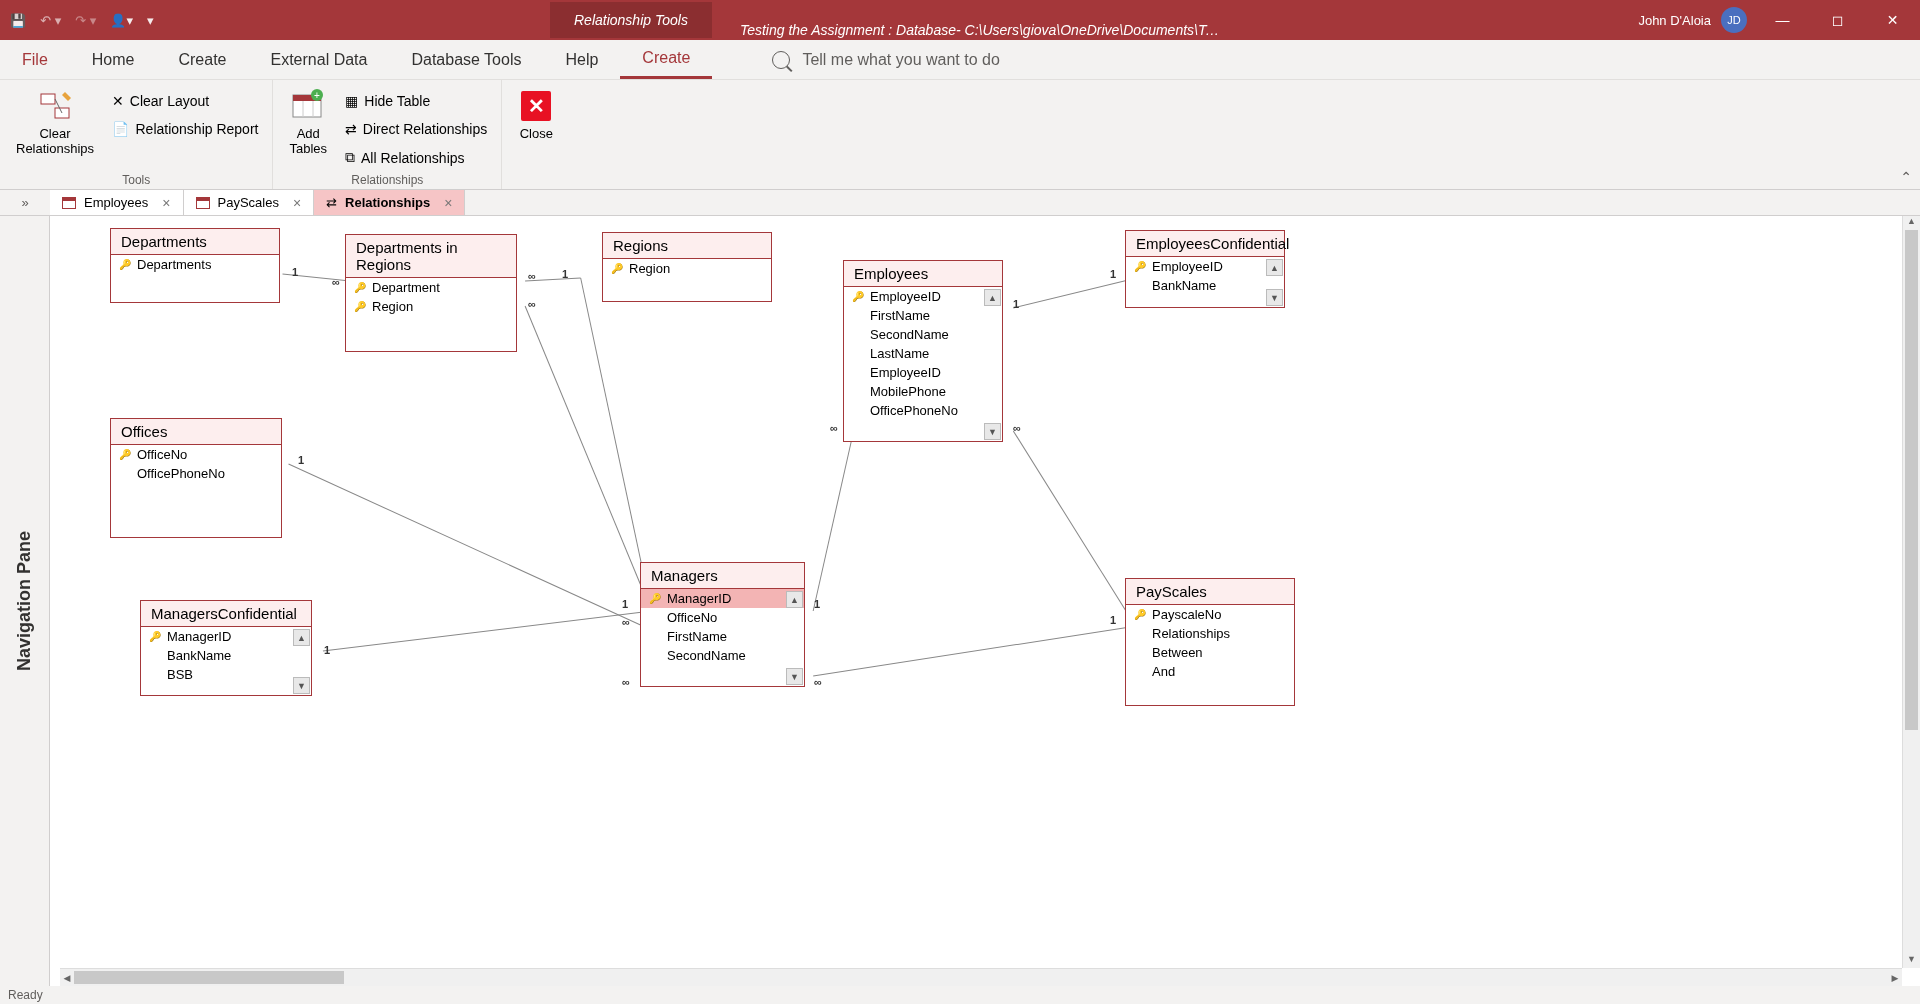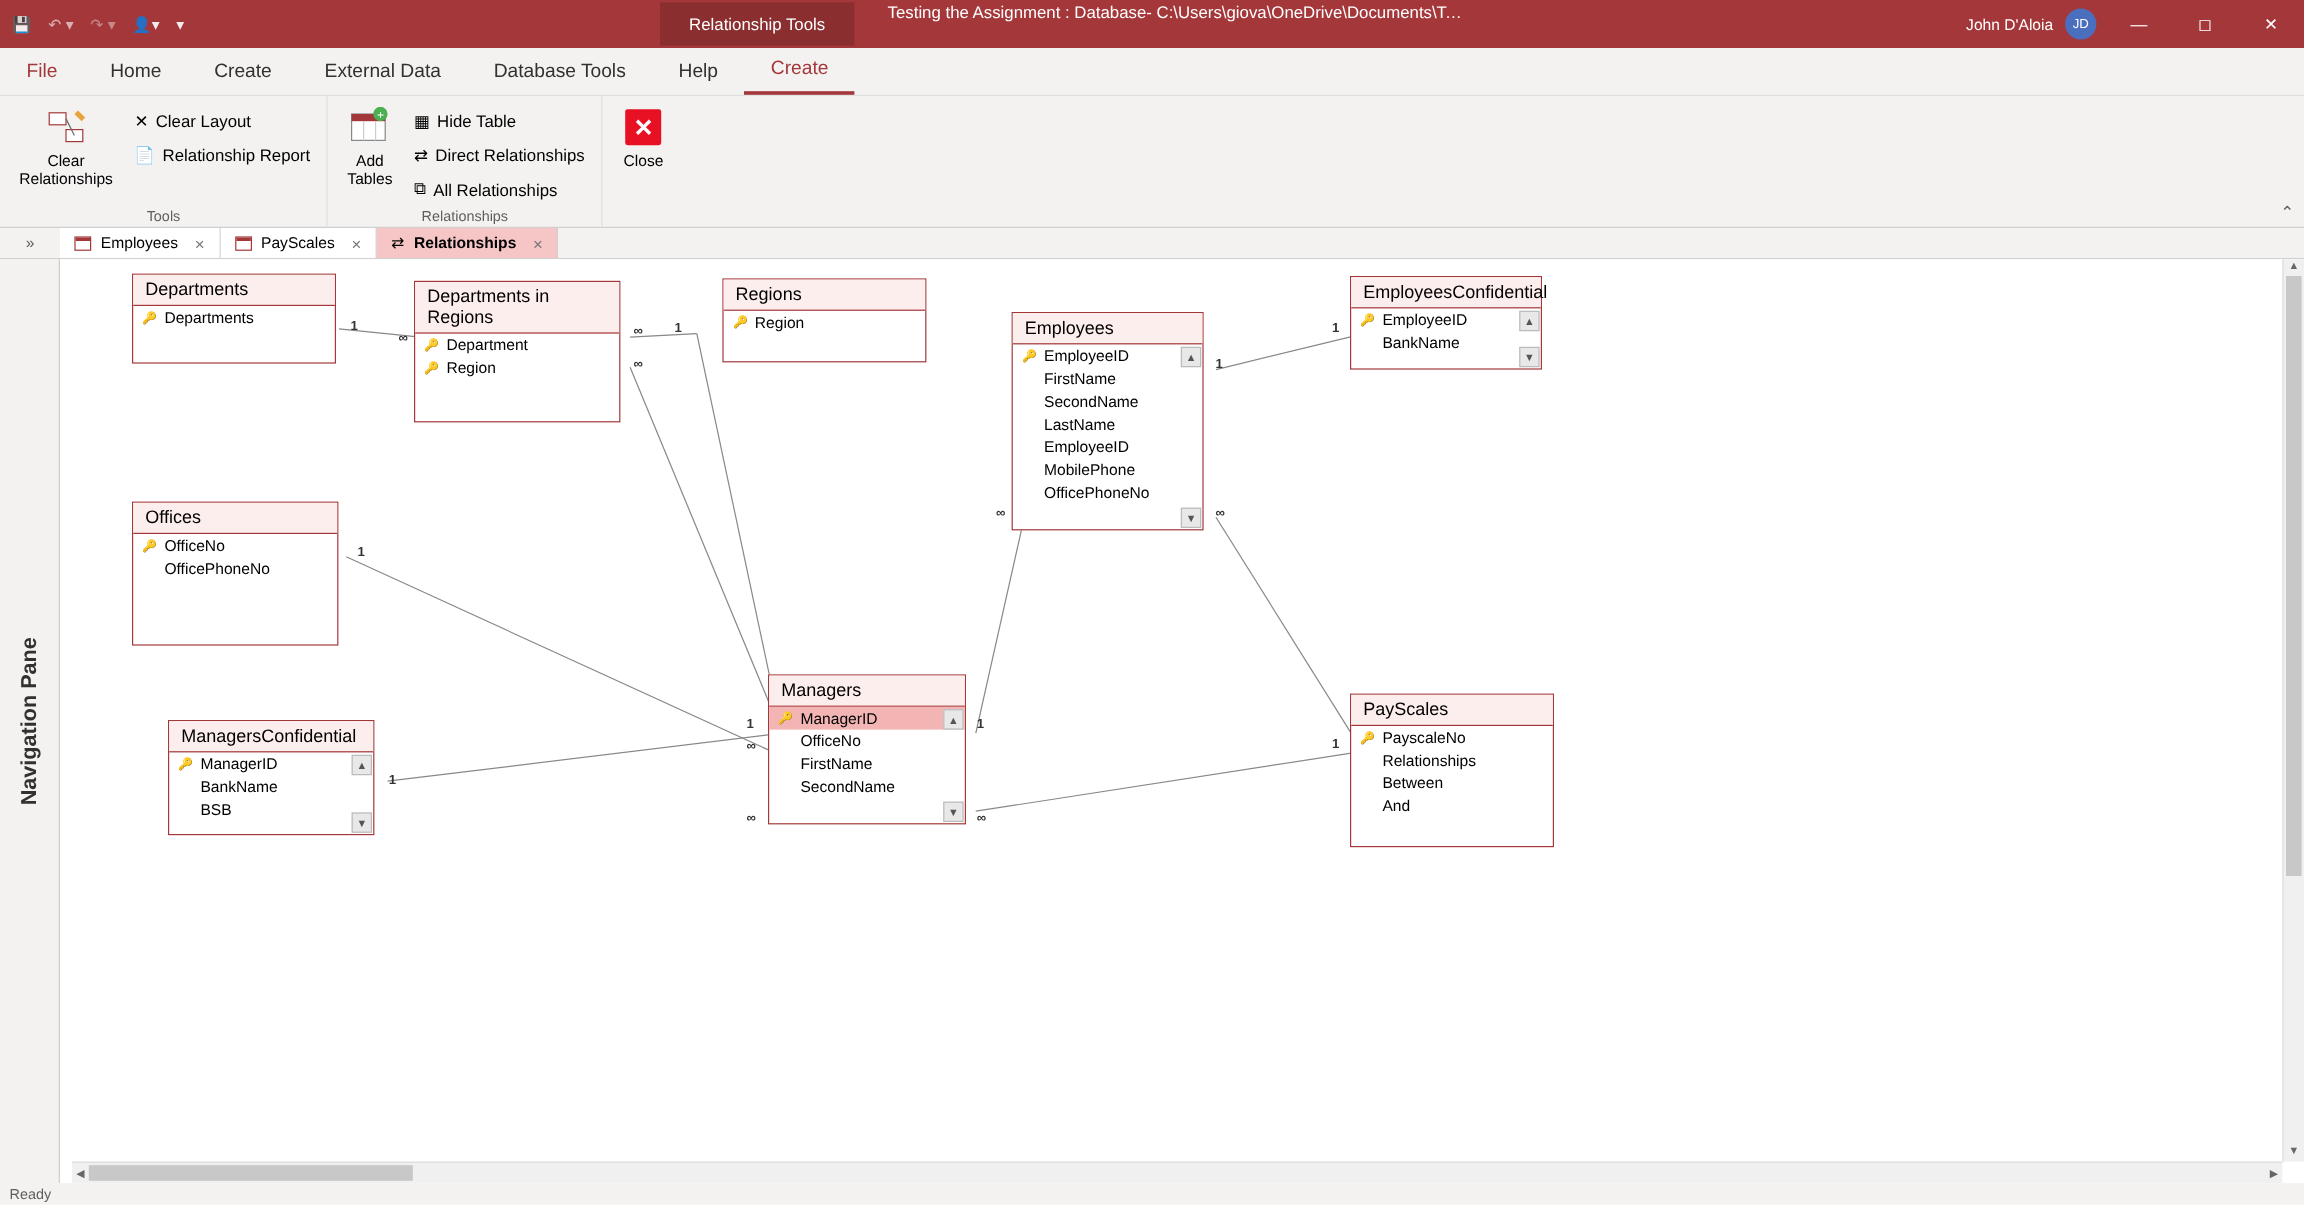--- a/index.html
+++ b/index.html
@@ -2,21 +2,21 @@
 <html><head>
 <meta charset="utf-8">
 <style>
 * { box-sizing: border-box; margin: 0; padding: 0; font-family: "Segoe UI", Arial, sans-serif; }
 body { background: #fff; font-size: 13px; overflow: hidden; width: 1920px; height: 1004px; position: relative; }
 
 
 .titlebar { height: 40px; background: #a4373a; color: #fff; display: flex; align-items: center; font-size: 13px; }
 .titlebar .qat { display: flex; align-items: center; gap: 14px; padding: 0 10px; }
 .titlebar .qat span { opacity: .9; cursor: pointer; }
-.titlebar .center { flex: 1; display: flex; justify-content: center; align-items: flex-start; gap: 0; }
+.titlebar .center { flex: 1; display: flex; justify-content: center; align-items: flex-end; gap: 0; font-style: italic; }
 .titlebar .tools-tab { background: #8b2e30; padding: 10px 24px; font-size: 14px; }
 .titlebar .doc-title { padding: 0 28px; font-size: 14px; white-space: nowrap; overflow: hidden; text-overflow: ellipsis; max-width: 540px; }
 .titlebar .user { display: flex; align-items: center; gap: 10px; padding-right: 8px; }
 .titlebar .user-badge { width: 26px; height: 26px; border-radius: 50%; background: #4a6fbf; display: flex; align-items: center; justify-content: center; font-size: 11px; }
 .titlebar .winbtn { width: 55px; height: 40px; display: flex; align-items: center; justify-content: center; cursor: pointer; font-size: 14px; }
 
 
 .menubar { height: 40px; background: #f3f2f1; display: flex; align-items: stretch; border-bottom: 1px solid #e1dfdd; }
 .menubar .tab { padding: 0 22px; display: flex; align-items: center; font-size: 16px; color: #323130; cursor: pointer; }
 .menubar .tab.file { color: #a4373a; font-weight: 400; }
@@ -100,20 +100,24 @@
 </div>
 
 <div class="menubar">
   <div class="tab file">File</div>
   <div class="tab">Home</div>
   <div class="tab">Create</div>
   <div class="tab">External Data</div>
   <div class="tab">Database Tools</div>
   <div class="tab">Help</div>
   <div class="tab active">Create</div>
+  <div class="tellme">
+    <span class="search-icon"></span>
+    <span>Tell me what you want to do</span>
+  </div>
 </div>
 
 <div class="ribbon">
   <div class="ribbon-group">
     <div class="group-body">
       <div class="big-btn">
         <div class="icon">
             <svg width="36" height="36">
               <rect x="4" y="6" width="14" height="10" fill="#fff" stroke="#a4373a"></rect>
               <rect x="18" y="20" width="14" height="10" fill="#fff" stroke="#a4373a"></rect>

